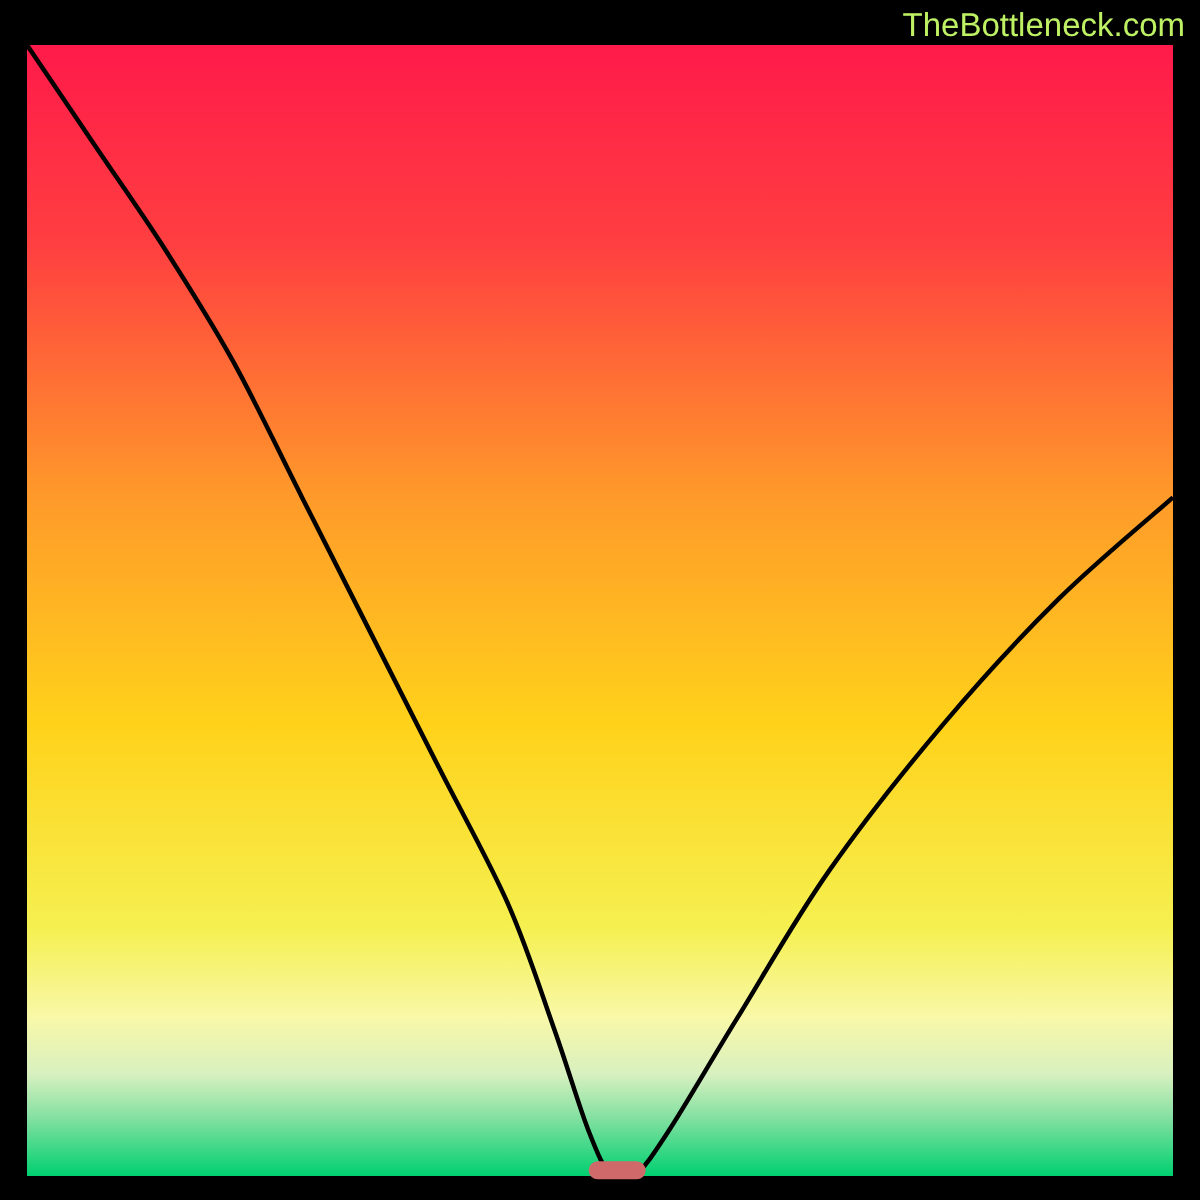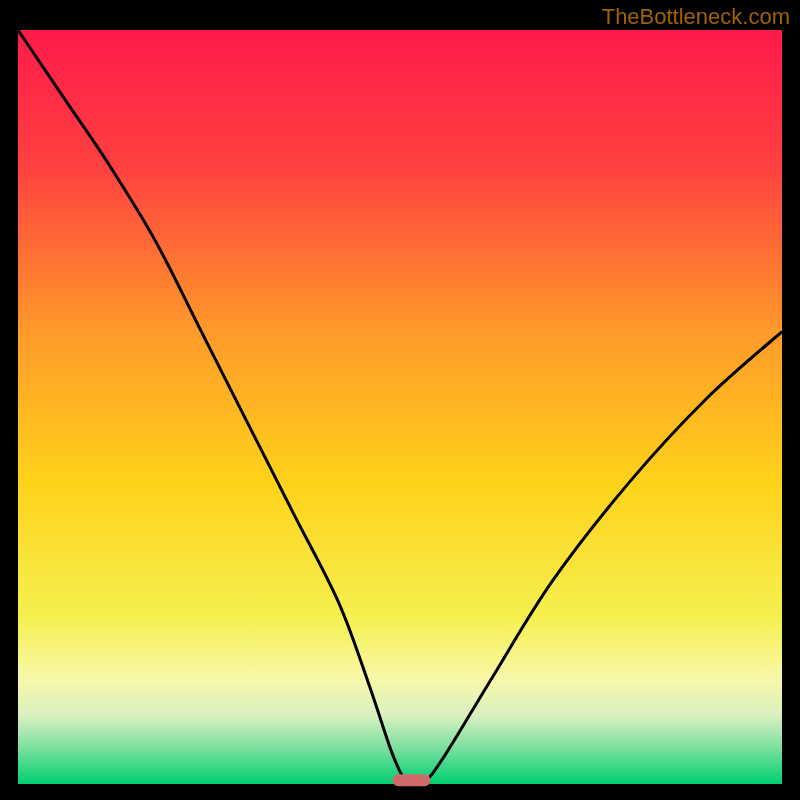--- a/index.html
+++ b/index.html
@@ -14,21 +14,21 @@
   .chart-container {
     position: relative;
     width: 800px;
     height: 800px;
     background: #000;
   }
   .watermark {
     position: absolute;
     top: 4px;
     right: 10px;
-    color: #a16207;
+    color: #bef264;
     font-size: 22px;
     font-weight: 500;
     z-index: 10;
   }
   svg {
     position: absolute;
     top: 0;
     left: 0;
   }
 </style>

